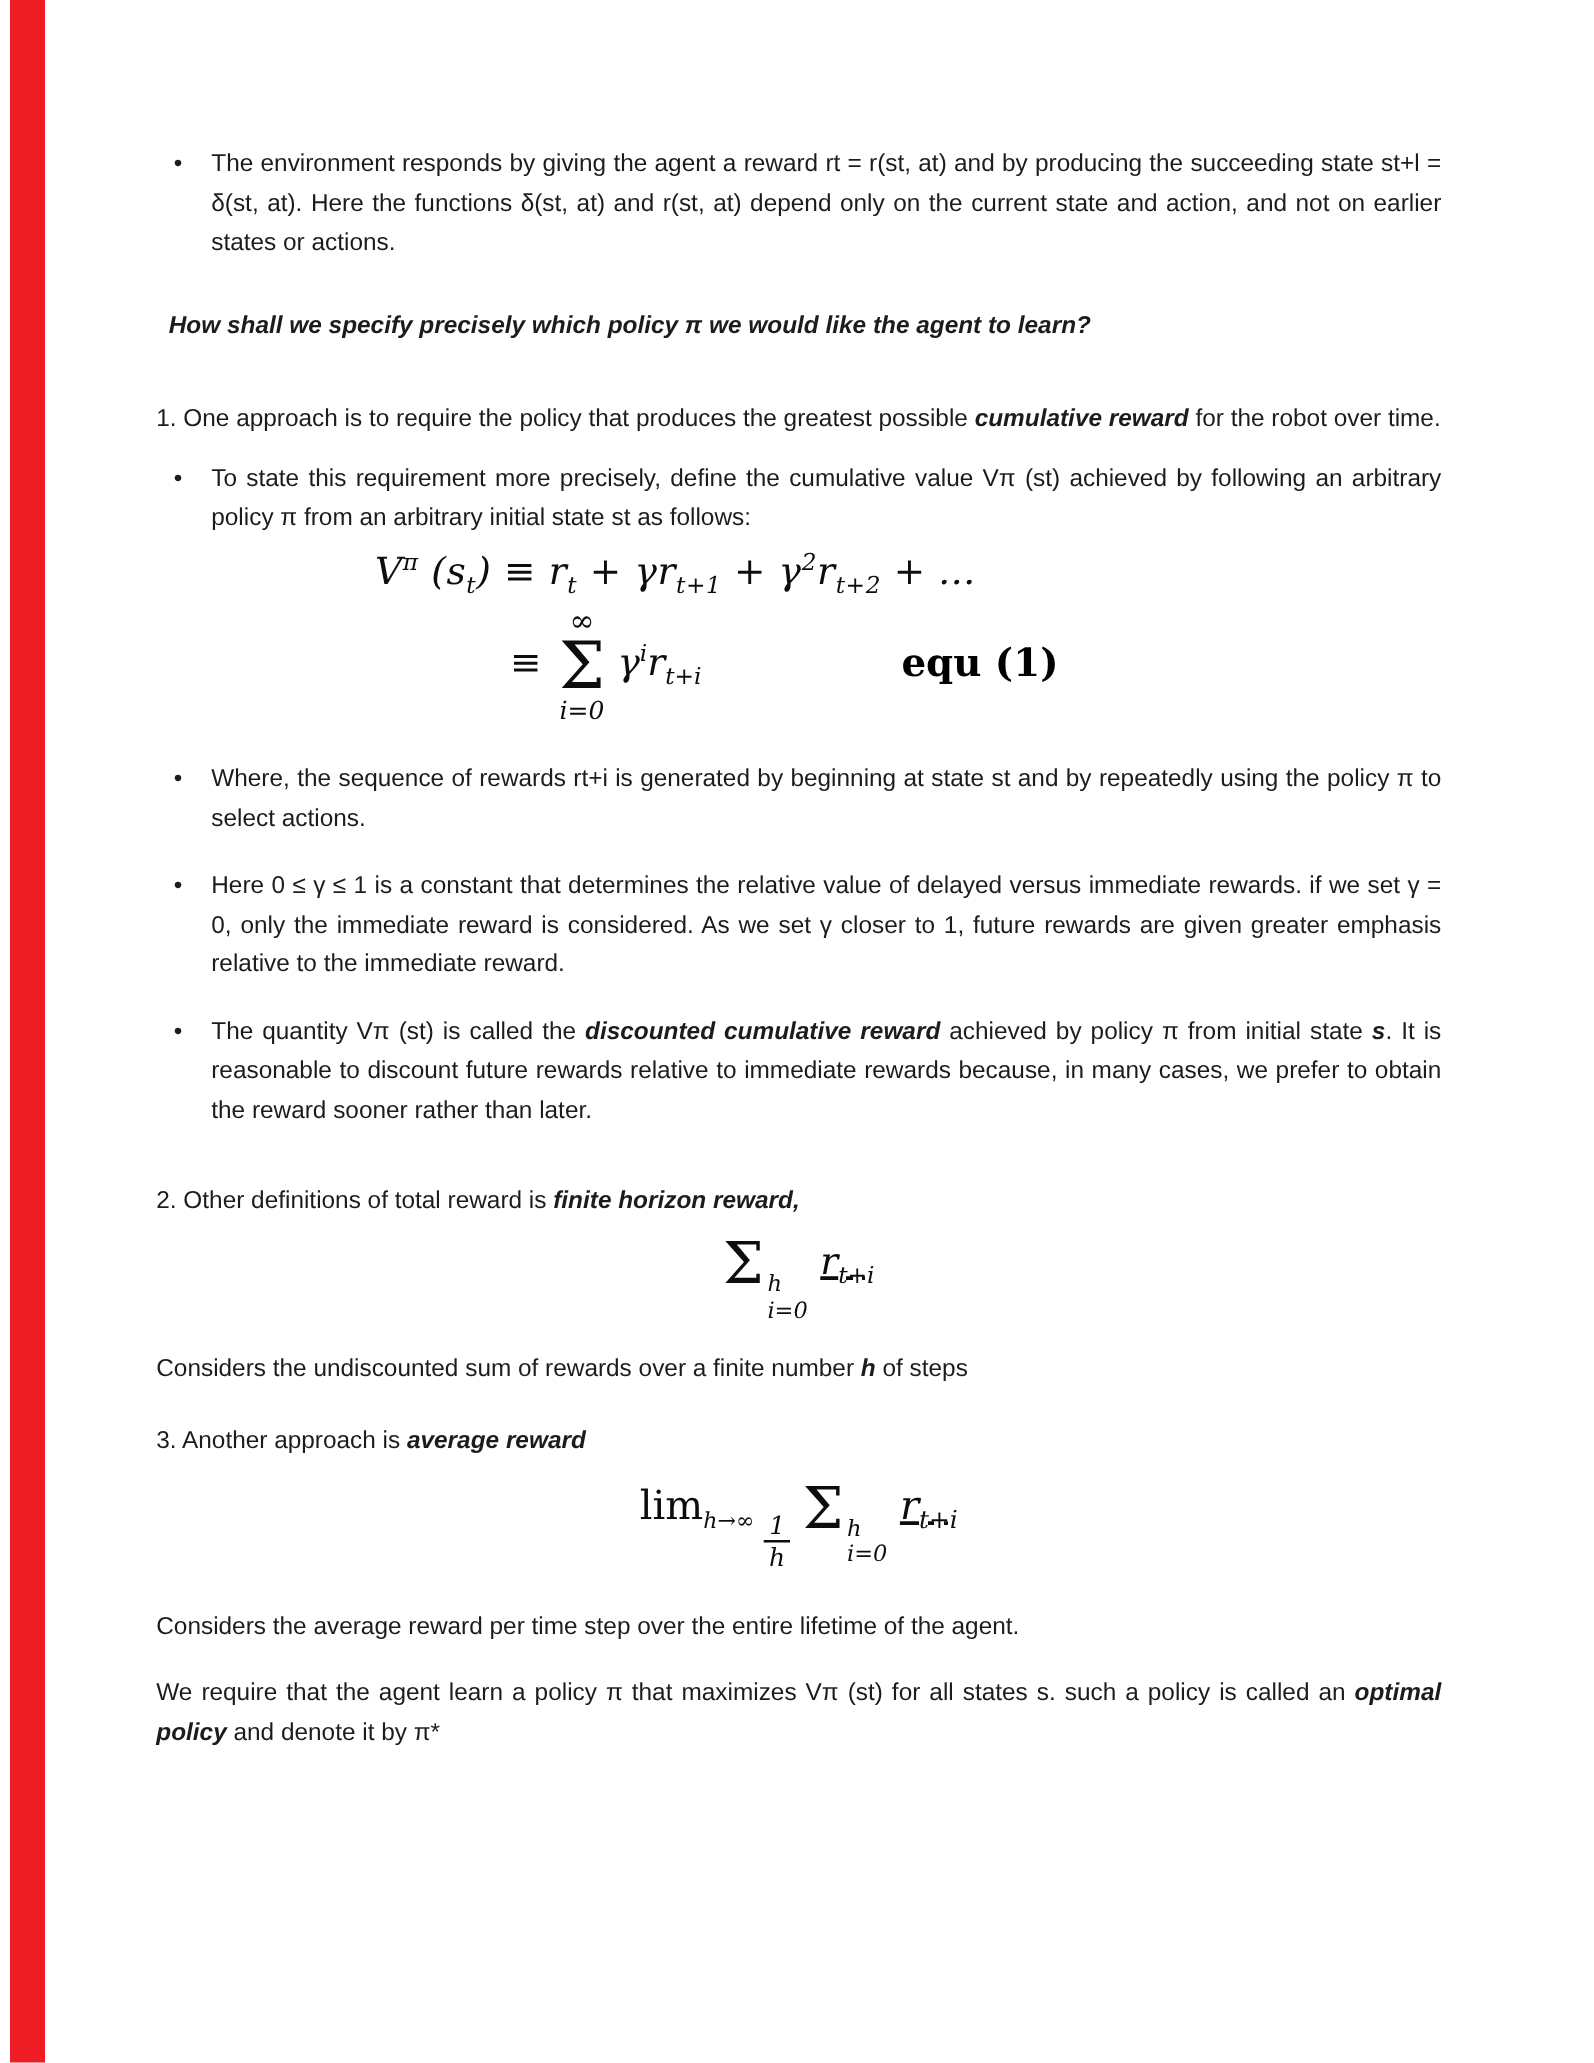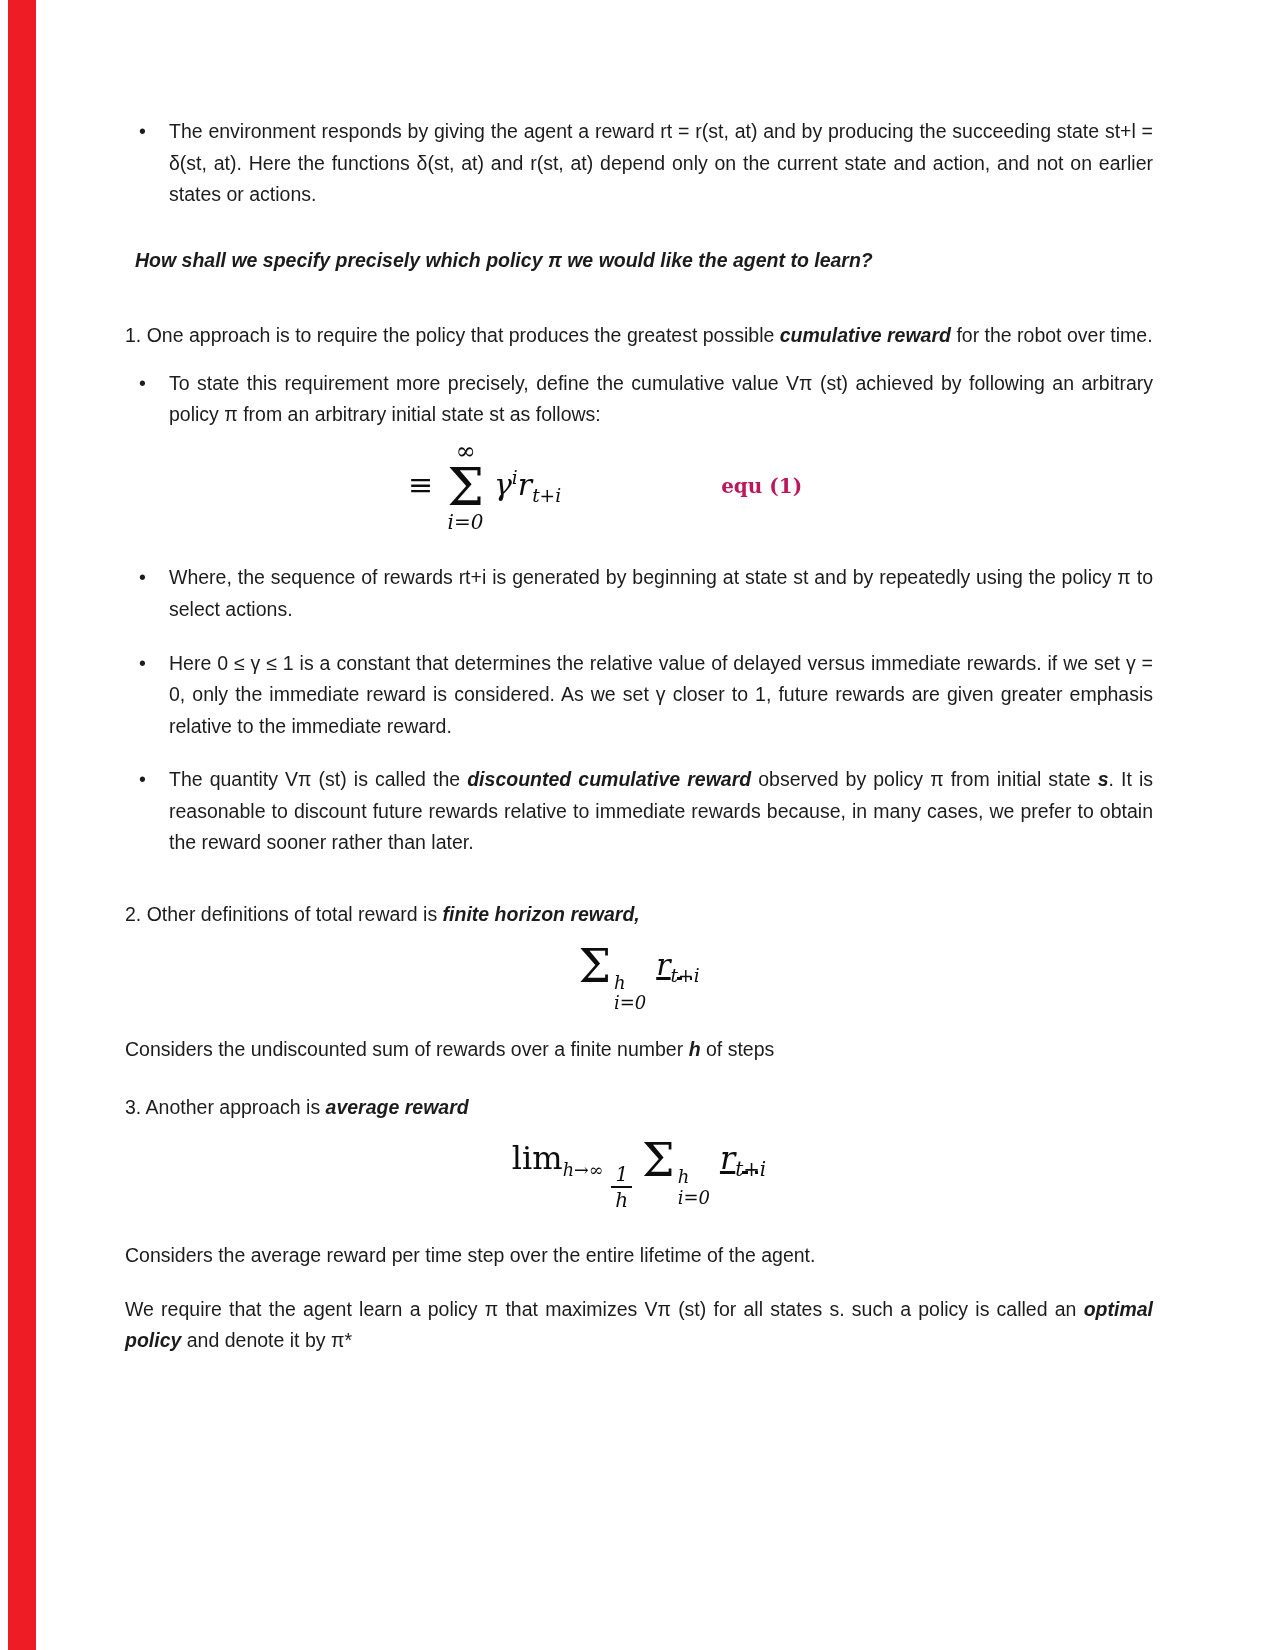--- a/index.html
+++ b/index.html
@@ -44,21 +44,21 @@
 
   
   .equation-block { font-family:"DejaVu Serif", serif; color:#0d0d0d; }
   .eq-line1 { margin-left:175px; font-size:30px; font-style:italic; letter-spacing:0.5px; line-height:1.25; }
   .eq-line2 { margin-left:283px; margin-top:8px; display:flex; align-items:center; font-size:30px; font-style:italic; }
   .eq-equiv { font-style:normal; }
   .bigsum { display:inline-flex; flex-direction:column; align-items:center; line-height:1; margin:0 10px 0 14px; font-style:normal; }
   .sum-top { font-size:24px; }
   .sum-sigma { font-size:52px; line-height:0.95; }
   .sum-bottom { font-size:20px; font-style:italic; }
-  .eq-label { margin-left:160px; font-family:"DejaVu Serif", serif; font-style:normal; font-weight:bold; font-size:20px; color:#be185d; }
+  .eq-label { margin-left:160px; font-family:"DejaVu Serif", serif; font-style:normal; font-weight:bold; font-size:31px; color:#000000; }
 
   .formula-center { text-align:center; font-family:"DejaVu Serif", serif; font-style:italic; color:#0d0d0d; }
   .c-finite  { font-size:30px; }
   .c-average { font-size:32px; }
   .sigma-lg { font-size:46px; font-style:normal; vertical-align:-7px; line-height:1; }
   .supsub { display:inline-flex; flex-direction:column; justify-content:space-between;
             font-size:18px; line-height:1.15; vertical-align:-14px; margin-left:3px; text-align:left; }
   .math-rest { margin-left:10px;text-decoration:underline; }
   .lim-txt { font-style:normal; }
   .lim-sub { font-style:italic; font-size:0.55em; }
@@ -84,20 +84,21 @@
   <div class="question c-question"><span class="bi">How shall we specify precisely which policy π we would like the agent to learn?</span></div>
 
   <div class="para c-item1"><span>1. One approach is to require the policy that produces the greatest possible </span><span class="bi">cumulative reward</span><span> for the robot over time.</span></div>
 
   <div class="bullet-item c-define">
     <span class="bullet-marker">•</span>
     <div class="btext"><span>To state this requirement more precisely, define the cumulative value Vπ (st) achieved by following an arbitrary policy π from an arbitrary initial state st as follows:</span></div>
   </div>
 
   <div class="equation-block c-equ1">
+    <div class="eq-line1"><span>V</span><sup>π</sup><span> (</span><span>s</span><sub>t</sub><span>)  ≡  r</span><sub>t</sub><span> + γr</span><sub>t+1</sub><span> + γ</span><sup>2</sup><span>r</span><sub>t+2</sub><span> + ...</span></div>
     <div class="eq-line2">
       <span class="eq-equiv">≡</span>
       <span class="bigsum">
         <span class="sum-top">∞</span>
         <span class="sum-sigma">Σ</span>
         <span class="sum-bottom">i=0</span>
       </span>
       <span><span>γ</span><sup>i</sup><span>r</span><sub>t+i</sub></span>
       <span class="eq-label">equ (1)</span>
     </div>
@@ -108,21 +109,21 @@
     <div class="btext"><span>Where, the sequence of rewards rt+i is generated by beginning at state st and by repeatedly using the policy π to select actions.</span></div>
   </div>
 
   <div class="bullet-item c-gamma">
     <span class="bullet-marker">•</span>
     <div class="btext"><span>Here 0 ≤ γ ≤ 1 is a constant that determines the relative value of delayed versus immediate rewards. if we set γ = 0, only the immediate reward is considered. As we set γ closer to 1, future rewards are given greater emphasis relative to the immediate reward.</span></div>
   </div>
 
   <div class="bullet-item c-quantity">
     <span class="bullet-marker">•</span>
-    <div class="btext"><span>The quantity Vπ (st) is called the </span><span class="bi">discounted cumulative reward</span><span> observed by policy π from initial state </span><span class="bi">s</span><span>. It is reasonable to discount future rewards relative to immediate rewards because, in many cases, we prefer to obtain the reward sooner rather than later.</span></div>
+    <div class="btext"><span>The quantity Vπ (st) is called the </span><span class="bi">discounted cumulative reward</span><span> achieved by policy π from initial state </span><span class="bi">s</span><span>. It is reasonable to discount future rewards relative to immediate rewards because, in many cases, we prefer to obtain the reward sooner rather than later.</span></div>
   </div>
 
   <div class="para c-item2"><span>2. Other definitions of total reward is </span><span class="bi">finite horizon reward,</span></div>
 
   <div class="formula-center c-finite">
     <span class="sigma-lg">Σ</span><span class="supsub">
         <span>h</span>
         <span>i=0</span>
       </span><span class="math-rest"><span>r</span><sub>t+i</sub></span>
   </div>

